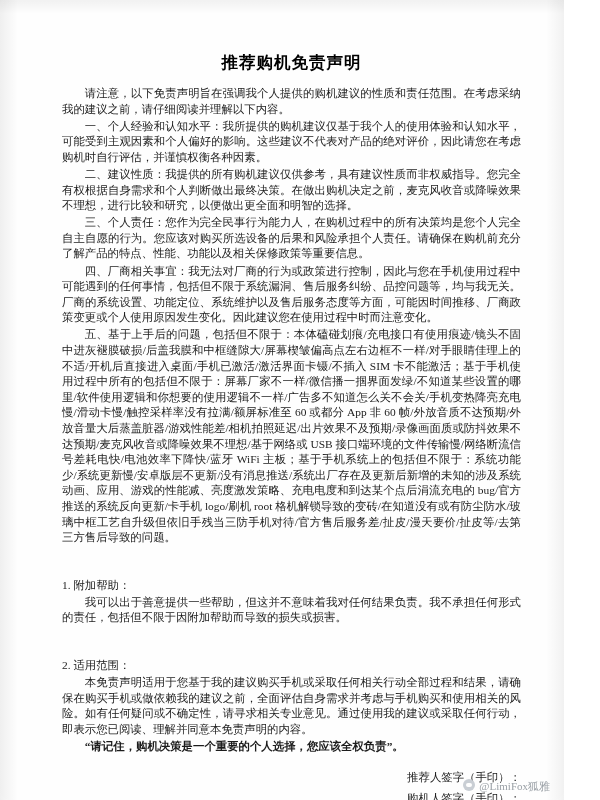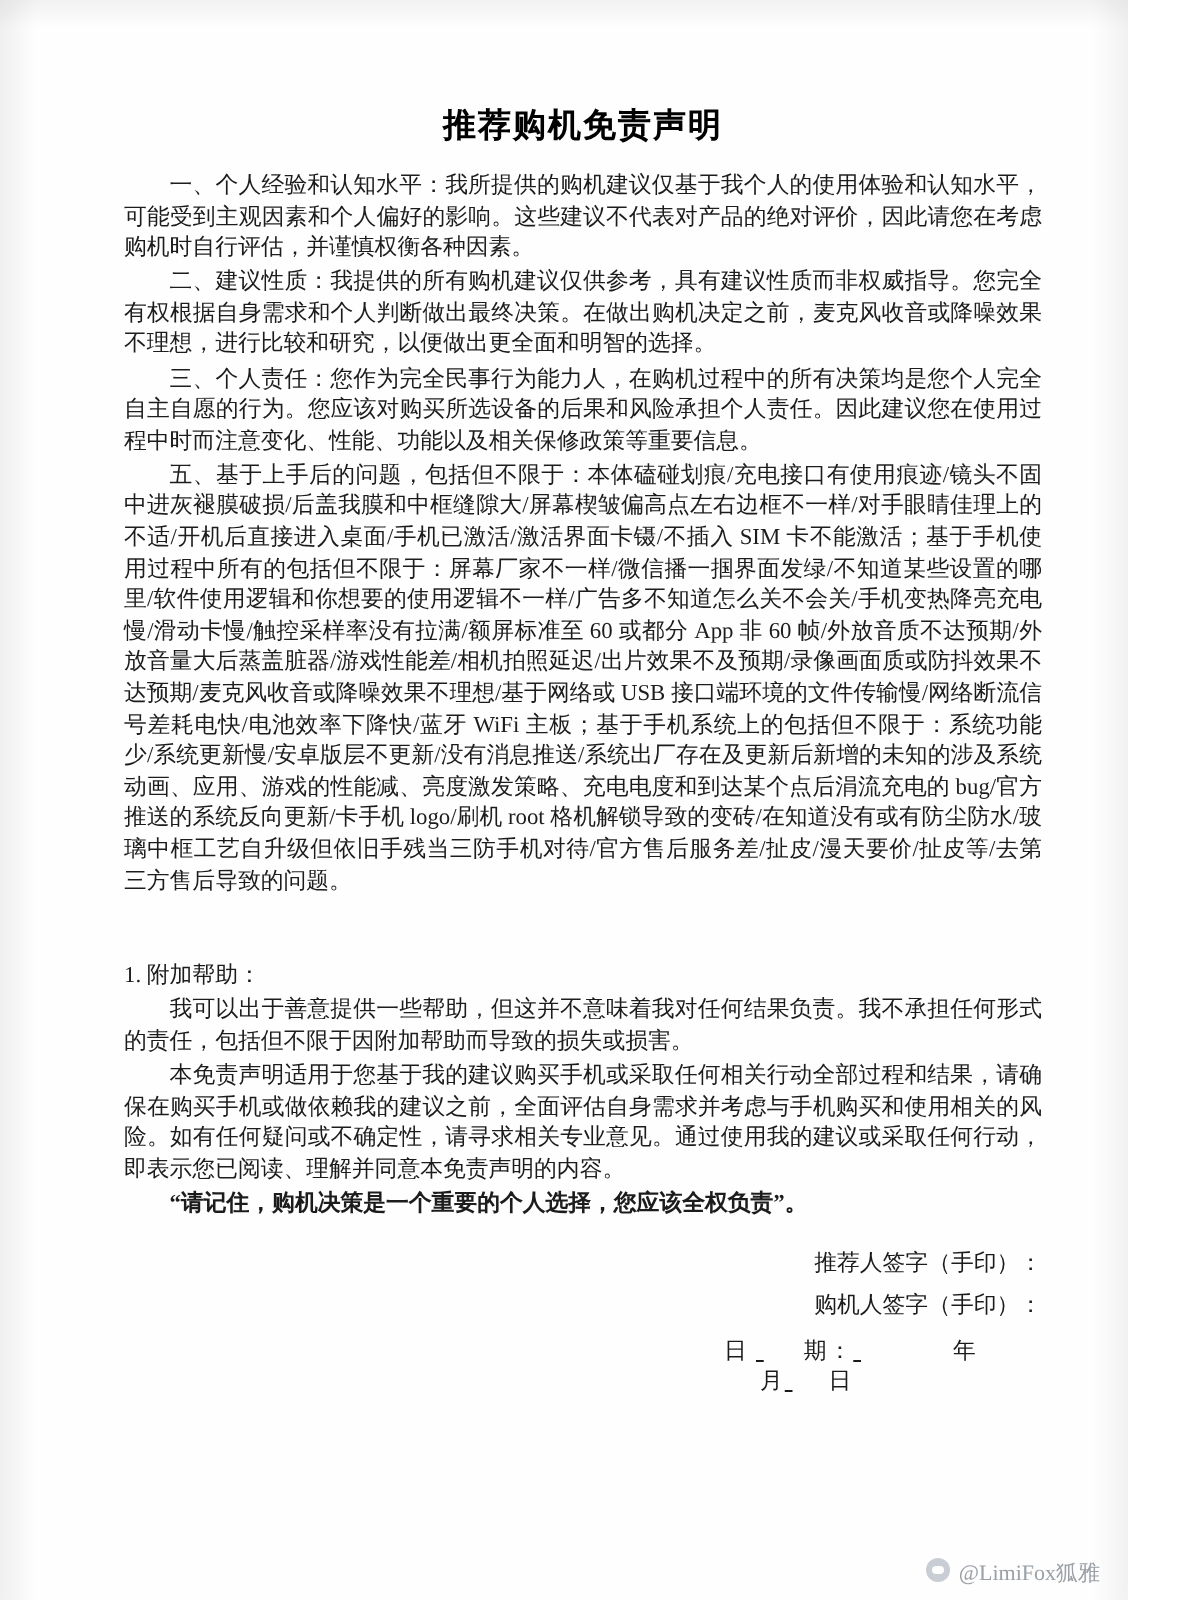--- a/index.html
+++ b/index.html
@@ -130,26 +130,29 @@
 <body>
 
 <div class="page">
   <div class="edge-shadow-top"></div>
   <div class="edge-shadow-left"></div>
   <div class="edge-shadow-right"></div>
 
   <h1 class="doc-title">推荐购机免责声明</h1>
 
   <div class="body-text">
+    <p>请注意，以下免责声明旨在强调我个人提供的购机建议的性质和责任范围。在考虑采纳我的建议之前，请仔细阅读并理解以下内容。</p>
     <p>一、个人经验和认知水平：我所提供的购机建议仅基于我个人的使用体验和认知水平，可能受到主观因素和个人偏好的影响。这些建议不代表对产品的绝对评价，因此请您在考虑购机时自行评估，并谨慎权衡各种因素。</p>
     <p>二、建议性质：我提供的所有购机建议仅供参考，具有建议性质而非权威指导。您完全有权根据自身需求和个人判断做出最终决策。在做出购机决定之前，麦克风收音或降噪效果不理想，进行比较和研究，以便做出更全面和明智的选择。</p>
-    <p>三、个人责任：您作为完全民事行为能力人，在购机过程中的所有决策均是您个人完全自主自愿的行为。您应该对购买所选设备的后果和风险承担个人责任。因此建议您在使用过程中时而注意变化、性能、功能以及相关保修政策等重要信息。</p>
+    <p>三、个人责任：您作为完全民事行为能力人，在购机过程中的所有决策均是您个人完全自主自愿的行为。您应该对购买所选设备的后果和风险承担个人责任。请确保在购机前充分了解产品的特点、性能、功能以及相关保修政策等重要信息。</p>
+    <p>四、厂商相关事宜：我无法对厂商的行为或政策进行控制，因此与您在手机使用过程中可能遇到的任何事情，包括但不限于系统漏洞、售后服务纠纷、品控问题等，均与我无关。厂商的系统设置、功能定位、系统维护以及售后服务态度等方面，可能因时间推移、厂商政策变更或个人使用原因发生变化。因此建议您在使用过程中时而注意变化。</p>
     <p>五、基于上手后的问题，包括但不限于：本体磕碰划痕/充电接口有使用痕迹/镜头不固中进灰褪膜破损/后盖我膜和中框缝隙大/屏幕楔皱偏高点左右边框不一样/对手眼睛佳理上的不适/开机后直接进入桌面/手机已激活/激活界面卡镊/不插入 SIM 卡不能激活；基于手机使用过程中所有的包括但不限于：屏幕厂家不一样/微信播一掴界面发绿/不知道某些设置的哪里/软件使用逻辑和你想要的使用逻辑不一样/广告多不知道怎么关不会关/手机变热降亮充电慢/滑动卡慢/触控采样率没有拉满/额屏标准至 60 或都分 App 非 60 帧/外放音质不达预期/外放音量大后蒸盖脏器/游戏性能差/相机拍照延迟/出片效果不及预期/录像画面质或防抖效果不达预期/麦克风收音或降噪效果不理想/基于网络或 USB 接口端环境的文件传输慢/网络断流信号差耗电快/电池效率下降快/蓝牙 WiFi 主板；基于手机系统上的包括但不限于：系统功能少/系统更新慢/安卓版层不更新/没有消息推送/系统出厂存在及更新后新增的未知的涉及系统动画、应用、游戏的性能减、亮度激发策略、充电电度和到达某个点后涓流充电的 bug/官方推送的系统反向更新/卡手机 logo/刷机 root 格机解锁导致的变砖/在知道没有或有防尘防水/玻璃中框工艺自升级但依旧手残当三防手机对待/官方售后服务差/扯皮/漫天要价/扯皮等/去第三方售后导致的问题。</p>
     <p class="numbered section-label">1. 附加帮助：</p>
     <p>我可以出于善意提供一些帮助，但这并不意味着我对任何结果负责。我不承担任何形式的责任，包括但不限于因附加帮助而导致的损失或损害。</p>
+    <p class="numbered section-label">2. 适用范围：</p>
     <p>本免责声明适用于您基于我的建议购买手机或采取任何相关行动全部过程和结果，请确保在购买手机或做依赖我的建议之前，全面评估自身需求并考虑与手机购买和使用相关的风险。如有任何疑问或不确定性，请寻求相关专业意见。通过使用我的建议或采取任何行动，即表示您已阅读、理解并同意本免责声明的内容。</p>
     <p class="quote-line">“请记住，购机决策是一个重要的个人选择，您应该全权负责”。</p>
   </div>
 
   <div class="sign-block">
     <div class="sign-row">推荐人签字（手印）：</div>
     <div class="sign-row">购机人签字（手印）：</div>
   </div>
 
   <div class="date-row">

